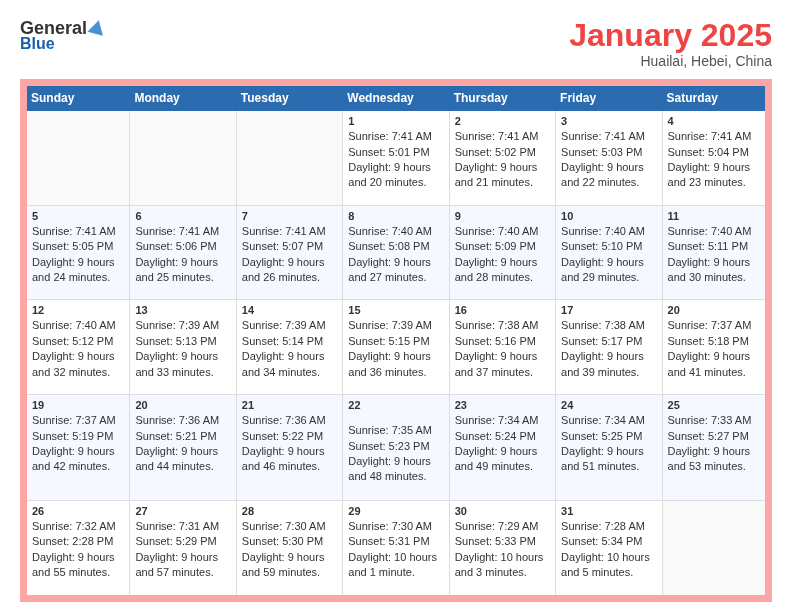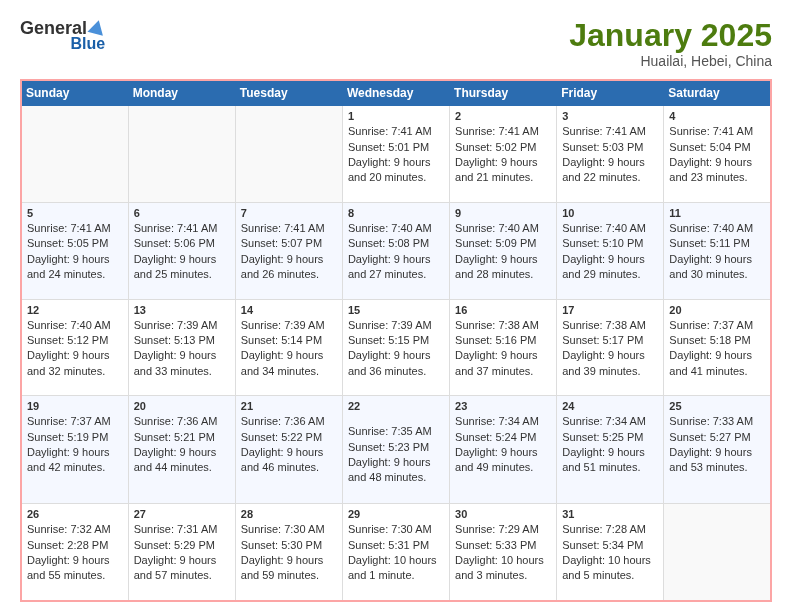--- a/index.html
+++ b/index.html
@@ -19,21 +19,21 @@
     }
     .header {
       display: flex;
       justify-content: space-between;
       align-items: flex-start;
       margin-bottom: 10px;
     }
     .logo {
       display: flex;
       flex-direction: column;
-      align-items: flex-end;
+      align-items: flex-start;
     }
     .logo-text {
       display: flex;
       align-items: center;
       font-size: 18px;
       font-weight: bold;
       color: #333;
     }
     .logo-general { color: #333; font-size: 18px; font-weight: bold; }
     .logo-blue { color: #1a5fa8; font-size: 16px; font-weight: bold; }
@@ -47,30 +47,30 @@
       margin-top: -4px;
       transform: rotate(15deg);
       display: inline-block;
     }
     .title-block {
       text-align: right;
     }
     .month-title {
       font-size: 32px;
       font-weight: bold;
-      color: #4d7c0f;
+      color: #ef4444;
       line-height: 1.1;
     }
     .location {
       font-size: 14px;
       color: #555;
     }
     .calendar {
       flex: 1;
-      border: 2px solid #fca5a5;
+      border: 7px solid #fca5a5;
       border-collapse: collapse;
       width: 100%;
       table-layout: fixed;
     }
     .calendar th {
       background: #2b6cb0;
       color: #fff;
       font-size: 12px;
       font-weight: bold;
       padding: 5px 4px;

